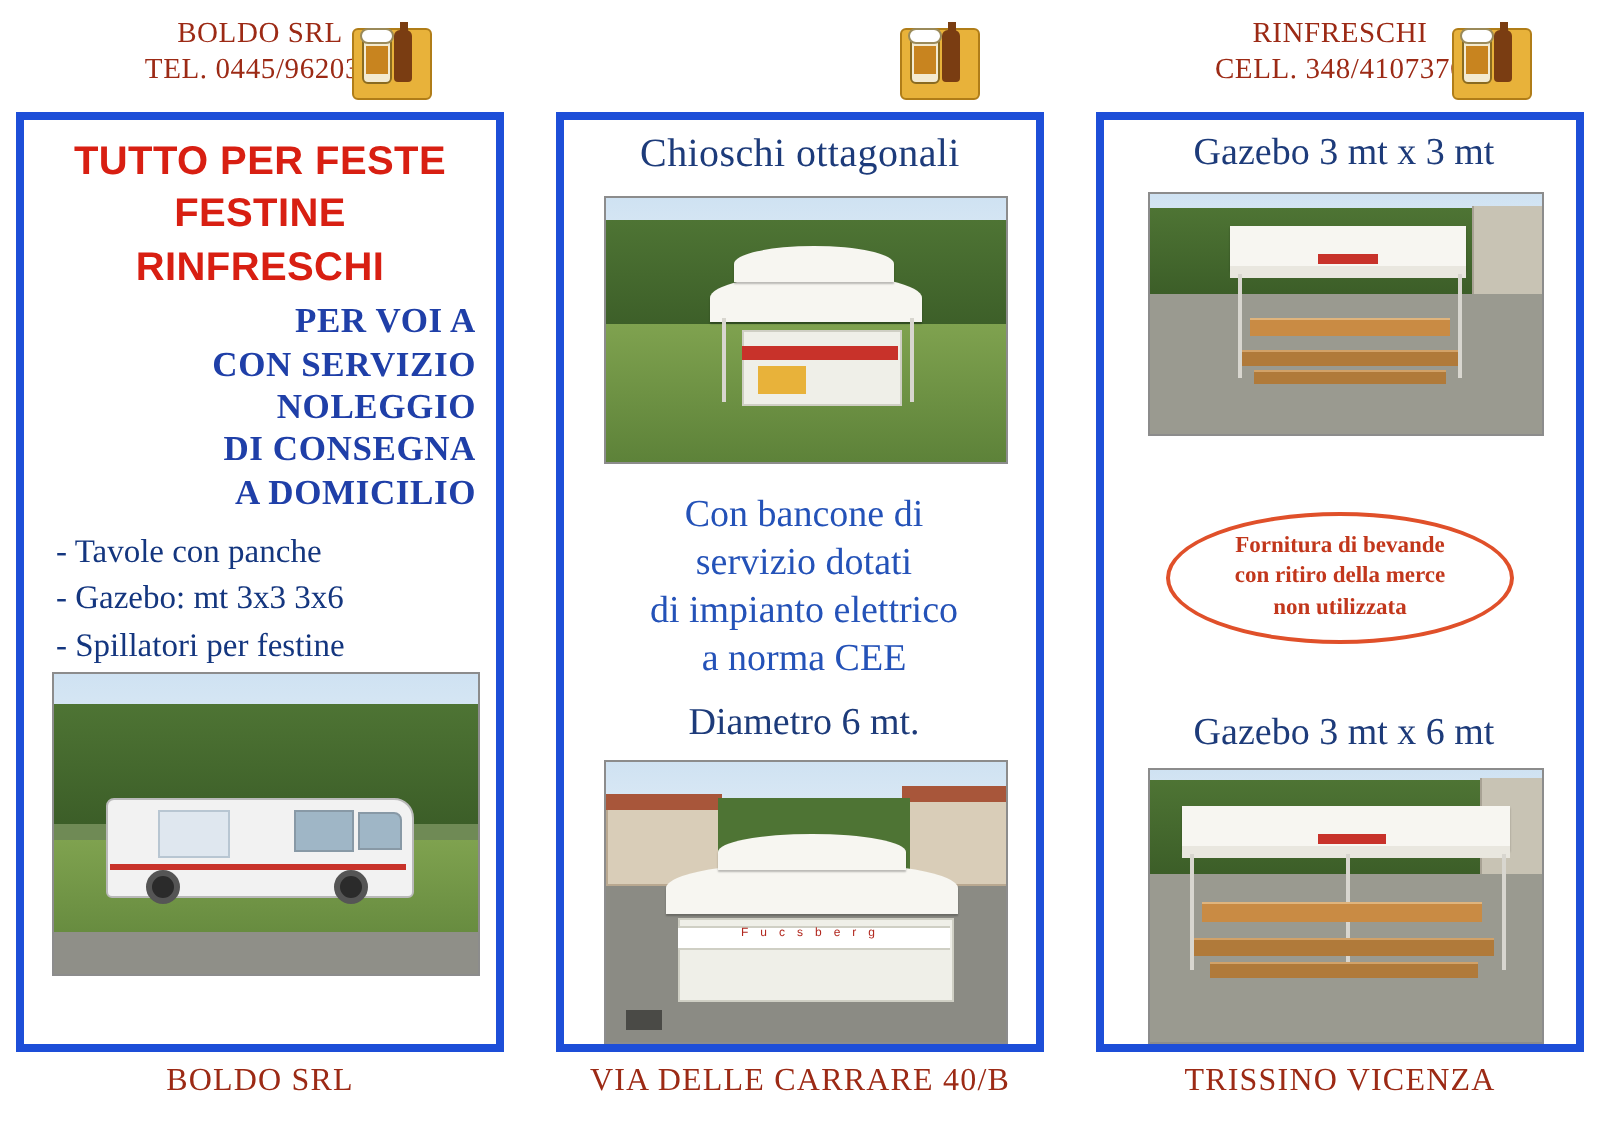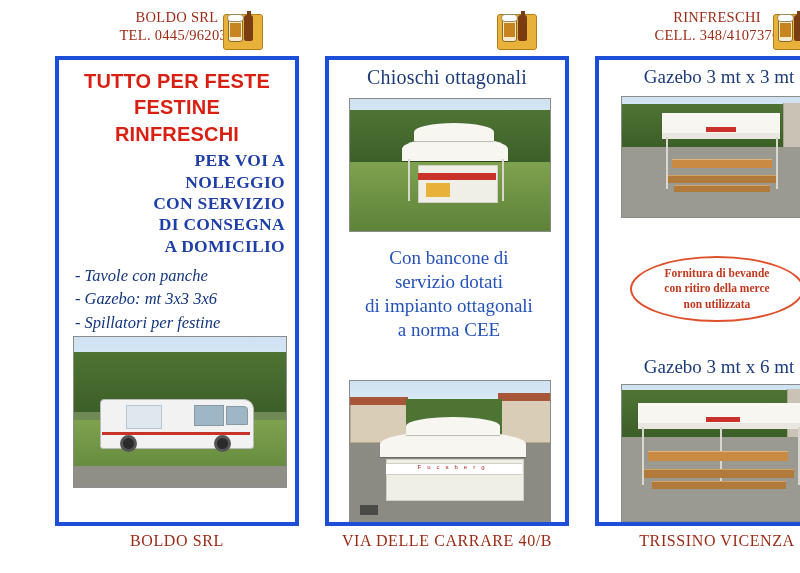--- a/index.html
+++ b/index.html
@@ -21,21 +21,20 @@
     box-sizing: border-box;
   }
 
   
   .col {
     position: absolute;
     top: 8px;
     width: 244px;
     height: 555px;
     box-sizing: border-box;
-    margin-left: 47px;
   }
   .col-1 { left: 8px; }
   .col-2 { left: 278px; }
   .col-3 { left: 548px; }
 
   .col-header {
     position: relative;
     height: 48px;
     text-align: center;
   }
@@ -146,21 +145,20 @@
     line-height: 1.22;
     margin-top: 3px;
     letter-spacing: 0.3px;
   }
   .bullets {
     margin-top: 7px;
     color: #14367f;
     font-size: 16.5px;
     line-height: 1.42;
     padding-left: 6px;
-    font-style: italic;
   }
   .bullets div { white-space: nowrap; }
   .script {
     margin-top: 2px;
     text-align: center;
     color: #e24a2a;
     font-family: "DejaVu Serif", serif;
     font-style: italic;
     font-size: 19px;
   }
@@ -288,22 +286,22 @@
 
     <div class="panel">
       <div class="c1">
         <div class="title-red">
           <div>TUTTO PER FESTE</div>
           <div>FESTINE</div>
           <div>RINFRESCHI</div>
         </div>
         <div class="title-blue">
           <div>PER VOI A</div>
+          <div>CON SERVIZIO</div>
           <div>NOLEGGIO</div>
-          <div>CON SERVIZIO</div>
           <div>DI CONSEGNA</div>
           <div>A DOMICILIO</div>
         </div>
 
         <div class="bullets">
           <div>- Tavole con panche</div>
           <div>- Gazebo: mt 3x3  3x6</div>
           <div>- Spillatori per festine</div>
           <div>- Frighi per bibite</div>
           <div>- Chioschi ottagonali</div>
@@ -357,24 +355,25 @@
         <div class="gaz-leg" style="left:58px; top:60px; height:42px;"></div>
         <div class="gaz-leg" style="left:152px; top:60px; height:42px;"></div>
         <div class="bar-counter" style="left:68px; top:66px; width:78px; height:36px;"></div>
         <div class="bar-band" style="left:68px; top:74px; width:78px; height:7px;"></div>
         <div style="position:absolute; left:76px; top:84px; width:24px; height:14px; background:#e8b23a;"></div>
       </div>
 
       <div class="c2-mid" style="position:absolute; left:8px; top:180px; width:224px;">
         <div>Con bancone di</div>
         <div>servizio dotati</div>
-        <div>di impianto ottagonali</div>
+        <div>di impianto elettrico</div>
         <div>a norma CEE</div>
       </div>
 
+      <div class="c2-diam" style="position:absolute; left:8px; top:285px; width:224px;">Diametro 6 mt.</div>
 
       <div class="photo" style="position:absolute; left:20px; top:320px; width:200px; height:140px;">
         <div class="sky" style="height:40%;"></div>
         <div class="bldg" style="left:0; top:22px; width:58px; height:38px;"></div>
         <div class="roofred" style="left:0; top:16px; width:58px; height:8px;"></div>
         <div class="bldg" style="left:150px; top:18px; width:50px; height:42px;"></div>
         <div class="roofred" style="left:148px; top:12px; width:54px; height:8px;"></div>
         <div class="trees" style="left:56px; top:18px; width:96px; height:40px; background:#4e7434;"></div>
         <div class="grass" style="height:56%; background:#8b8b84;"></div>
         <div class="gaz-roof" style="left:30px; top:50px; width:146px; height:26px; border-radius:50% 50% 0 0;"></div>

